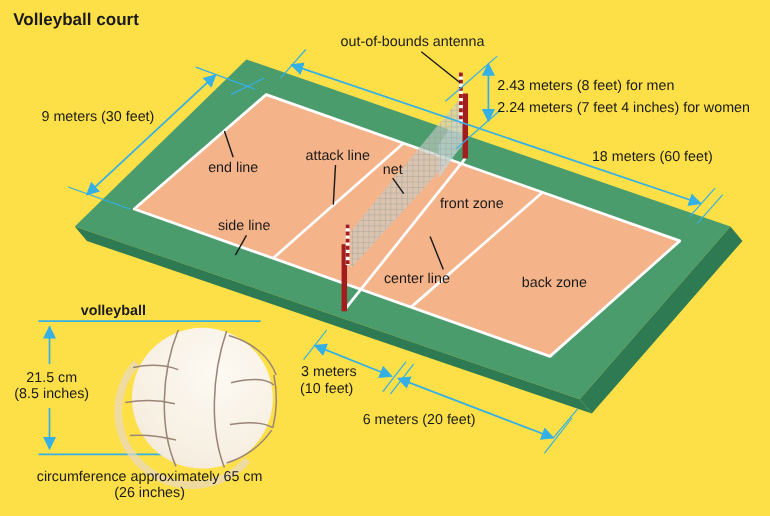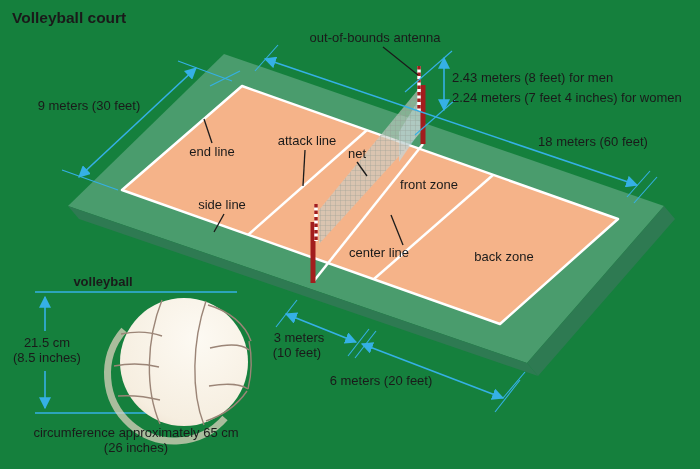--- a/index.html
+++ b/index.html
@@ -1,16 +1,16 @@
 <!DOCTYPE html>
 <html><head>
 <meta charset="utf-8">
 <style>
   html,body{margin:0;padding:0;background:#ffffff;}
-  #stage{position:relative;width:700px;height:469px;background:#15803d;overflow:hidden;}
+  #stage{position:relative;width:700px;height:469px;background:#fde047;overflow:hidden;}
   svg text{font-family:"Liberation Sans", sans-serif;font-size:13px;fill:#1a1a1a;}
   svg text.title{font-size:15.5px;font-weight:bold;}
   svg text.bold{font-weight:bold;}
 </style>
 </head>
 <body>
 
 <div id="stage">
 <svg width="700" height="469" viewBox="0 0 700 469">
   <defs>

